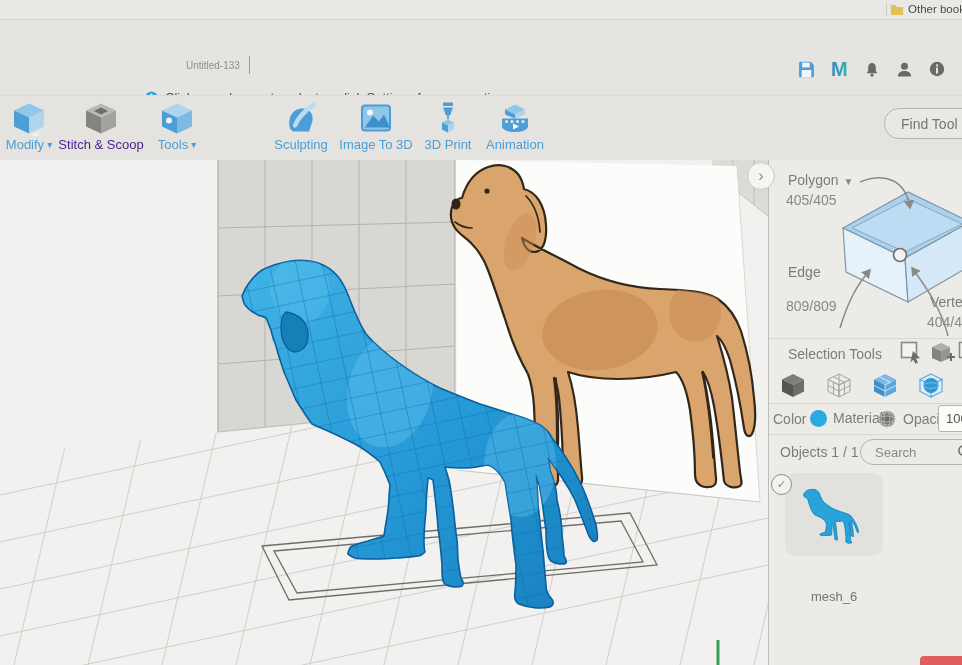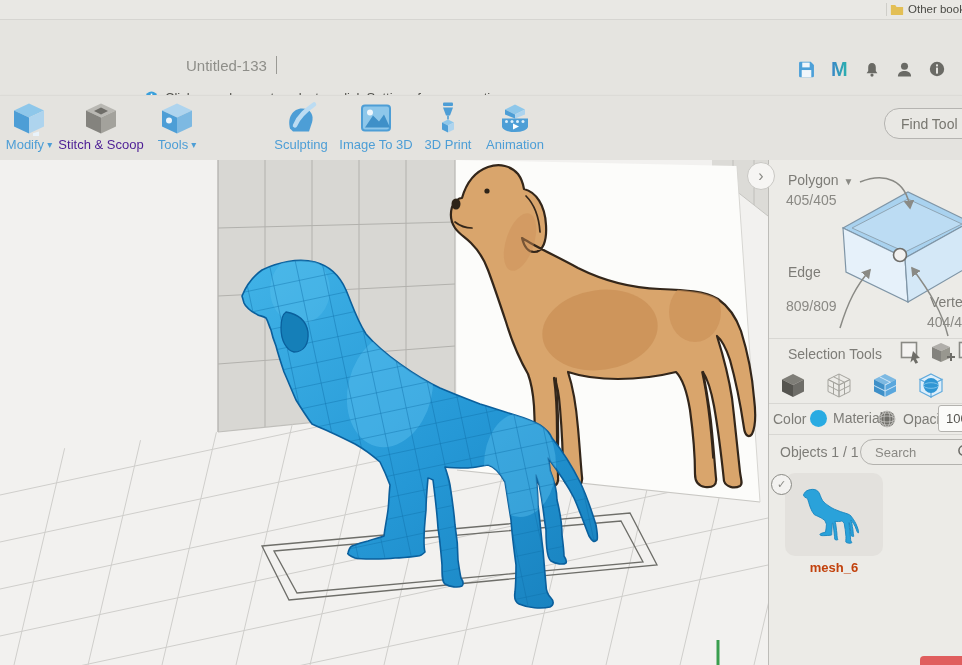--- a/index.html
+++ b/index.html
@@ -6,21 +6,21 @@
   #app{position:relative;width:962px;height:665px;overflow:hidden;
        font-family:"Liberation Sans",sans-serif;background:#e5e4e0;
        -webkit-font-smoothing:antialiased;}
   .abs{position:absolute;}
   
   #bookmarkbar{left:0;top:0;width:962px;height:19px;background:#e9e8e4;border-bottom:1px solid #d6d5d1;}
   #bookmarkbar .sep{left:886px;top:3px;width:1px;height:13px;background:#cfcec9;}
   #bookmarks-label{left:908px;top:3px;font-size:11.5px;color:#4a4a45;white-space:nowrap;}
   
   #titlebar{left:0;top:20px;width:962px;height:75px;background:#e5e4e0;}
-  .title-row{left:186px;top:36px;display:flex;align-items:center;gap:9px;font-size:15px;color:#8e8e89;white-space:nowrap;}
+  .title-row{left:186px;top:36px;display:flex;align-items:center;gap:9px;font-size:10px;color:#8e8e89;white-space:nowrap;}
   .title-div{width:1px;height:18px;background:#9a9a95;}
   .hint-row{left:145px;top:70px;display:flex;align-items:center;gap:7px;font-size:13px;color:#52524d;white-space:nowrap;}
   .hdr-icons{top:40px;display:flex;align-items:center;}
   .m-logo{font-weight:bold;font-size:20px;line-height:18px;
           background:linear-gradient(90deg,#3b85c8,#29b3ad);
           -webkit-background-clip:text;background-clip:text;color:transparent;}
   
   #toolbar{left:0;top:95px;width:962px;height:65px;background:#e4e3df;border-top:1px solid #dcdbd7;box-shadow:0 1px 2px rgba(0,0,0,.12);}
   .tb-item{position:absolute;top:3px;width:96px;transform:translateX(-50%);text-align:center;cursor:pointer;}
   .tb-item .ic{height:38px;display:flex;align-items:center;justify-content:center;}
@@ -40,21 +40,21 @@
   .psep{background:#d8d7d3;height:1px;}
   #opacity-box{left:938px;top:405px;width:42px;height:25px;background:#fbfbf9;border:1px solid #b3b2ae;
       border-radius:3px;font-size:13px;color:#55544f;display:flex;align-items:center;padding-left:7px;z-index:3;}
   #search-pill{left:860px;top:439px;width:112px;height:24px;border:1px solid #b3b2ae;border-radius:13px;
       font-size:13px;color:#8a8984;display:flex;align-items:center;padding-left:14px;gap:6px;}
   #mesh-card{left:785px;top:473px;width:98px;height:83px;background:#e3e1dd;border-radius:10px;
       display:flex;align-items:center;justify-content:center;}
   #check-circle{left:771px;top:474px;width:19px;height:19px;border-radius:50%;border:1.5px solid #8a8a85;
       background:#f3f2f0;color:#8a8a85;font-size:11px;display:flex;align-items:center;justify-content:center;z-index:4;}
   #check-circle::after{content:"✓";}
-  #mesh-name{left:785px;top:560px;width:98px;text-align:center;font-size:13px;color:#c2410c;font-weight:bold;}
+  #mesh-name{left:785px;top:589px;width:98px;text-align:center;font-size:13px;color:#737373;}
   #red-strip{left:920px;top:656px;width:46px;height:9px;background:#e05e5e;border-radius:4px 4px 0 0;}
   .dropcaret{color:#8a8a85;font-size:10px;margin-left:5px;}
 </style>
 </head>
 <body>
 
 <div id="app">
 
   <div class="abs" id="bookmarkbar">
     <div class="abs sep"></div>

